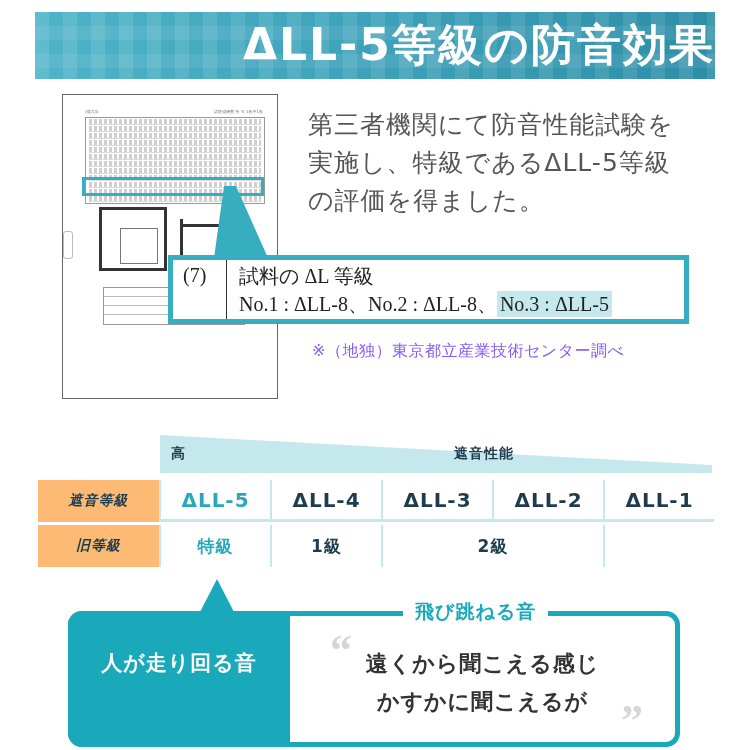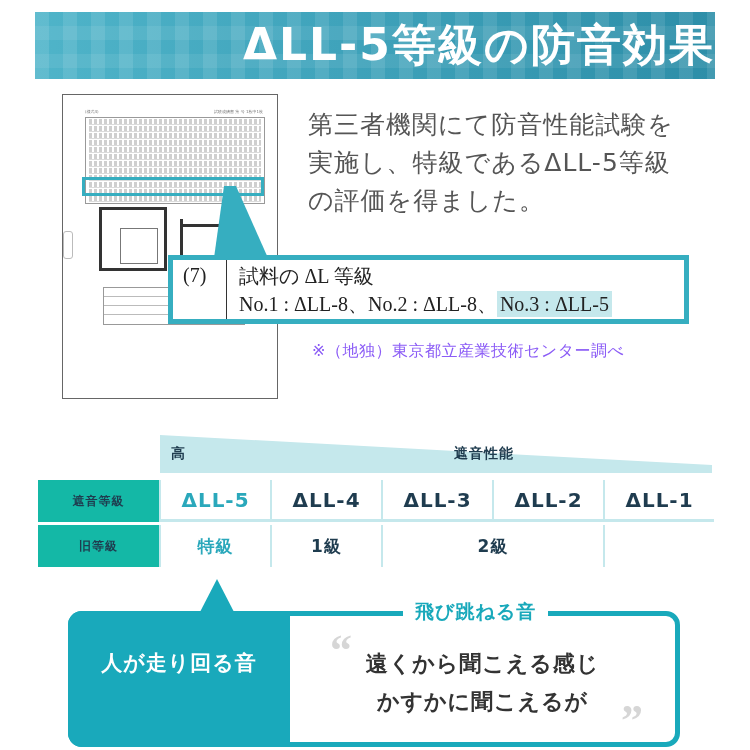--- a/index.html
+++ b/index.html
@@ -62,22 +62,22 @@
   
   .perf { position:absolute; left:160px; top:435px; width:552px; height:38px; }
   .perf svg { position:absolute; left:0; top:0; }
   .perf .hi { position:absolute; left:11px; top:10px; font-size:14px; font-weight:bold; color:#1f3c4f; }
   .perf .label { position:absolute; left:250px; top:10px; font-size:14px; font-weight:bold; color:#1f3c4f; letter-spacing:1px;margin-left:44px; }
 
   
   .grade { position:absolute; left:38px; top:480px; }
   .grade .row { display:flex; height:42px; }
   .grade .row + .row { margin-top:3px; }
-  .grade .hcell { width:121px; background:#14b8a6; color:#1f3c4f; font-weight:bold;
-                  font-size:12px; display:flex; align-items:center; justify-content:center; letter-spacing:1px; }
+  .grade .hcell { width:121px; background:#fdba74; color:#1f3c4f; font-weight:bold;
+                  font-size:14px; display:flex; align-items:center; justify-content:center; letter-spacing:1px;font-style:italic; }
   .grade .cell { width:111px; display:flex; align-items:center; justify-content:center;
                  font-size:20px; font-weight:bold; color:#1f3c4f; border-left:2px solid #c5e8ec; box-sizing:border-box; letter-spacing:1px; }
   .grade .row1 .cell { border-bottom:3px solid #c5e8ec; }
   .grade .row1 .cell:first-of-type { border-left:none; }
   .grade .row2 .cell { font-size:17px; }
   .grade .row2 .cell:first-of-type { border-left:none; }
   .grade .accent { color:#2aa8bb; }
   .grade .wide { width:222px; }
 
   

